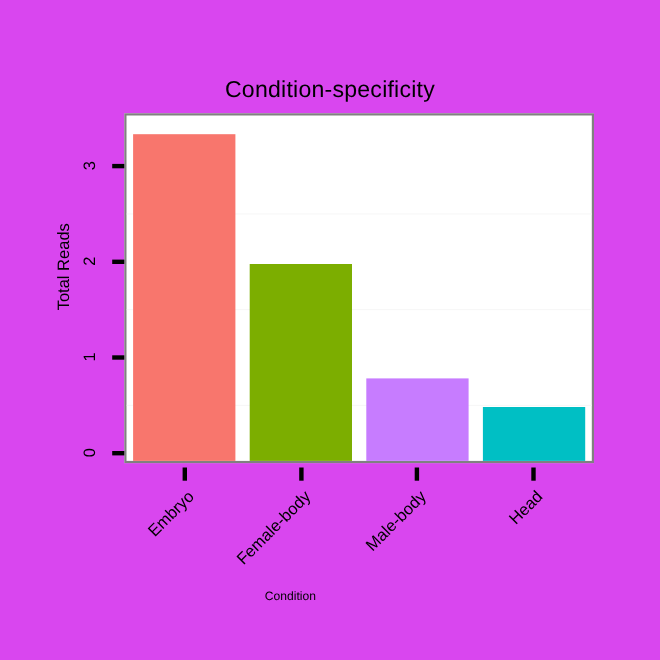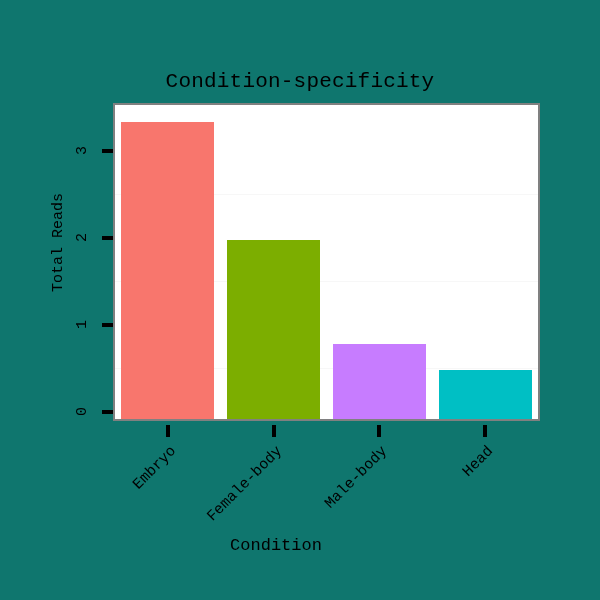--- a/index.html
+++ b/index.html
@@ -4,22 +4,22 @@
 <style>
   html, body {
     margin: 0;
     padding: 0;
     background: #ffffff;
   }
   #page {
     position: relative;
     width: 600px;
     height: 600px;
-    background: #0f766e;
-    font-family: Liberation Mono, monospace;
+    background: #d946ef;
+    font-family: Liberation Sans, sans-serif;
     overflow: hidden;
   }
 
   
   #chart-title {
     position: absolute;
     left: 0;
     top: 70px;
     width: 600px;
     text-align: center;
@@ -98,25 +98,25 @@
     position: absolute;
     font-size: 15px;
     color: #000000;
     white-space: nowrap;
     transform: rotate(-45deg);
     transform-origin: right top;
     text-align: right;
   }
   #x-axis-title {
     position: absolute;
-    left: 12px;
+    left: 0;
     top: 536px;
     width: 528px;
     text-align: center;
-    font-size: 17px;
+    font-size: 11px;
     color: #000000;
   }
 </style>
 </head>
 <body>
 
 <div id="page">
 
   <div id="chart-title">Condition-specificity</div>
 

